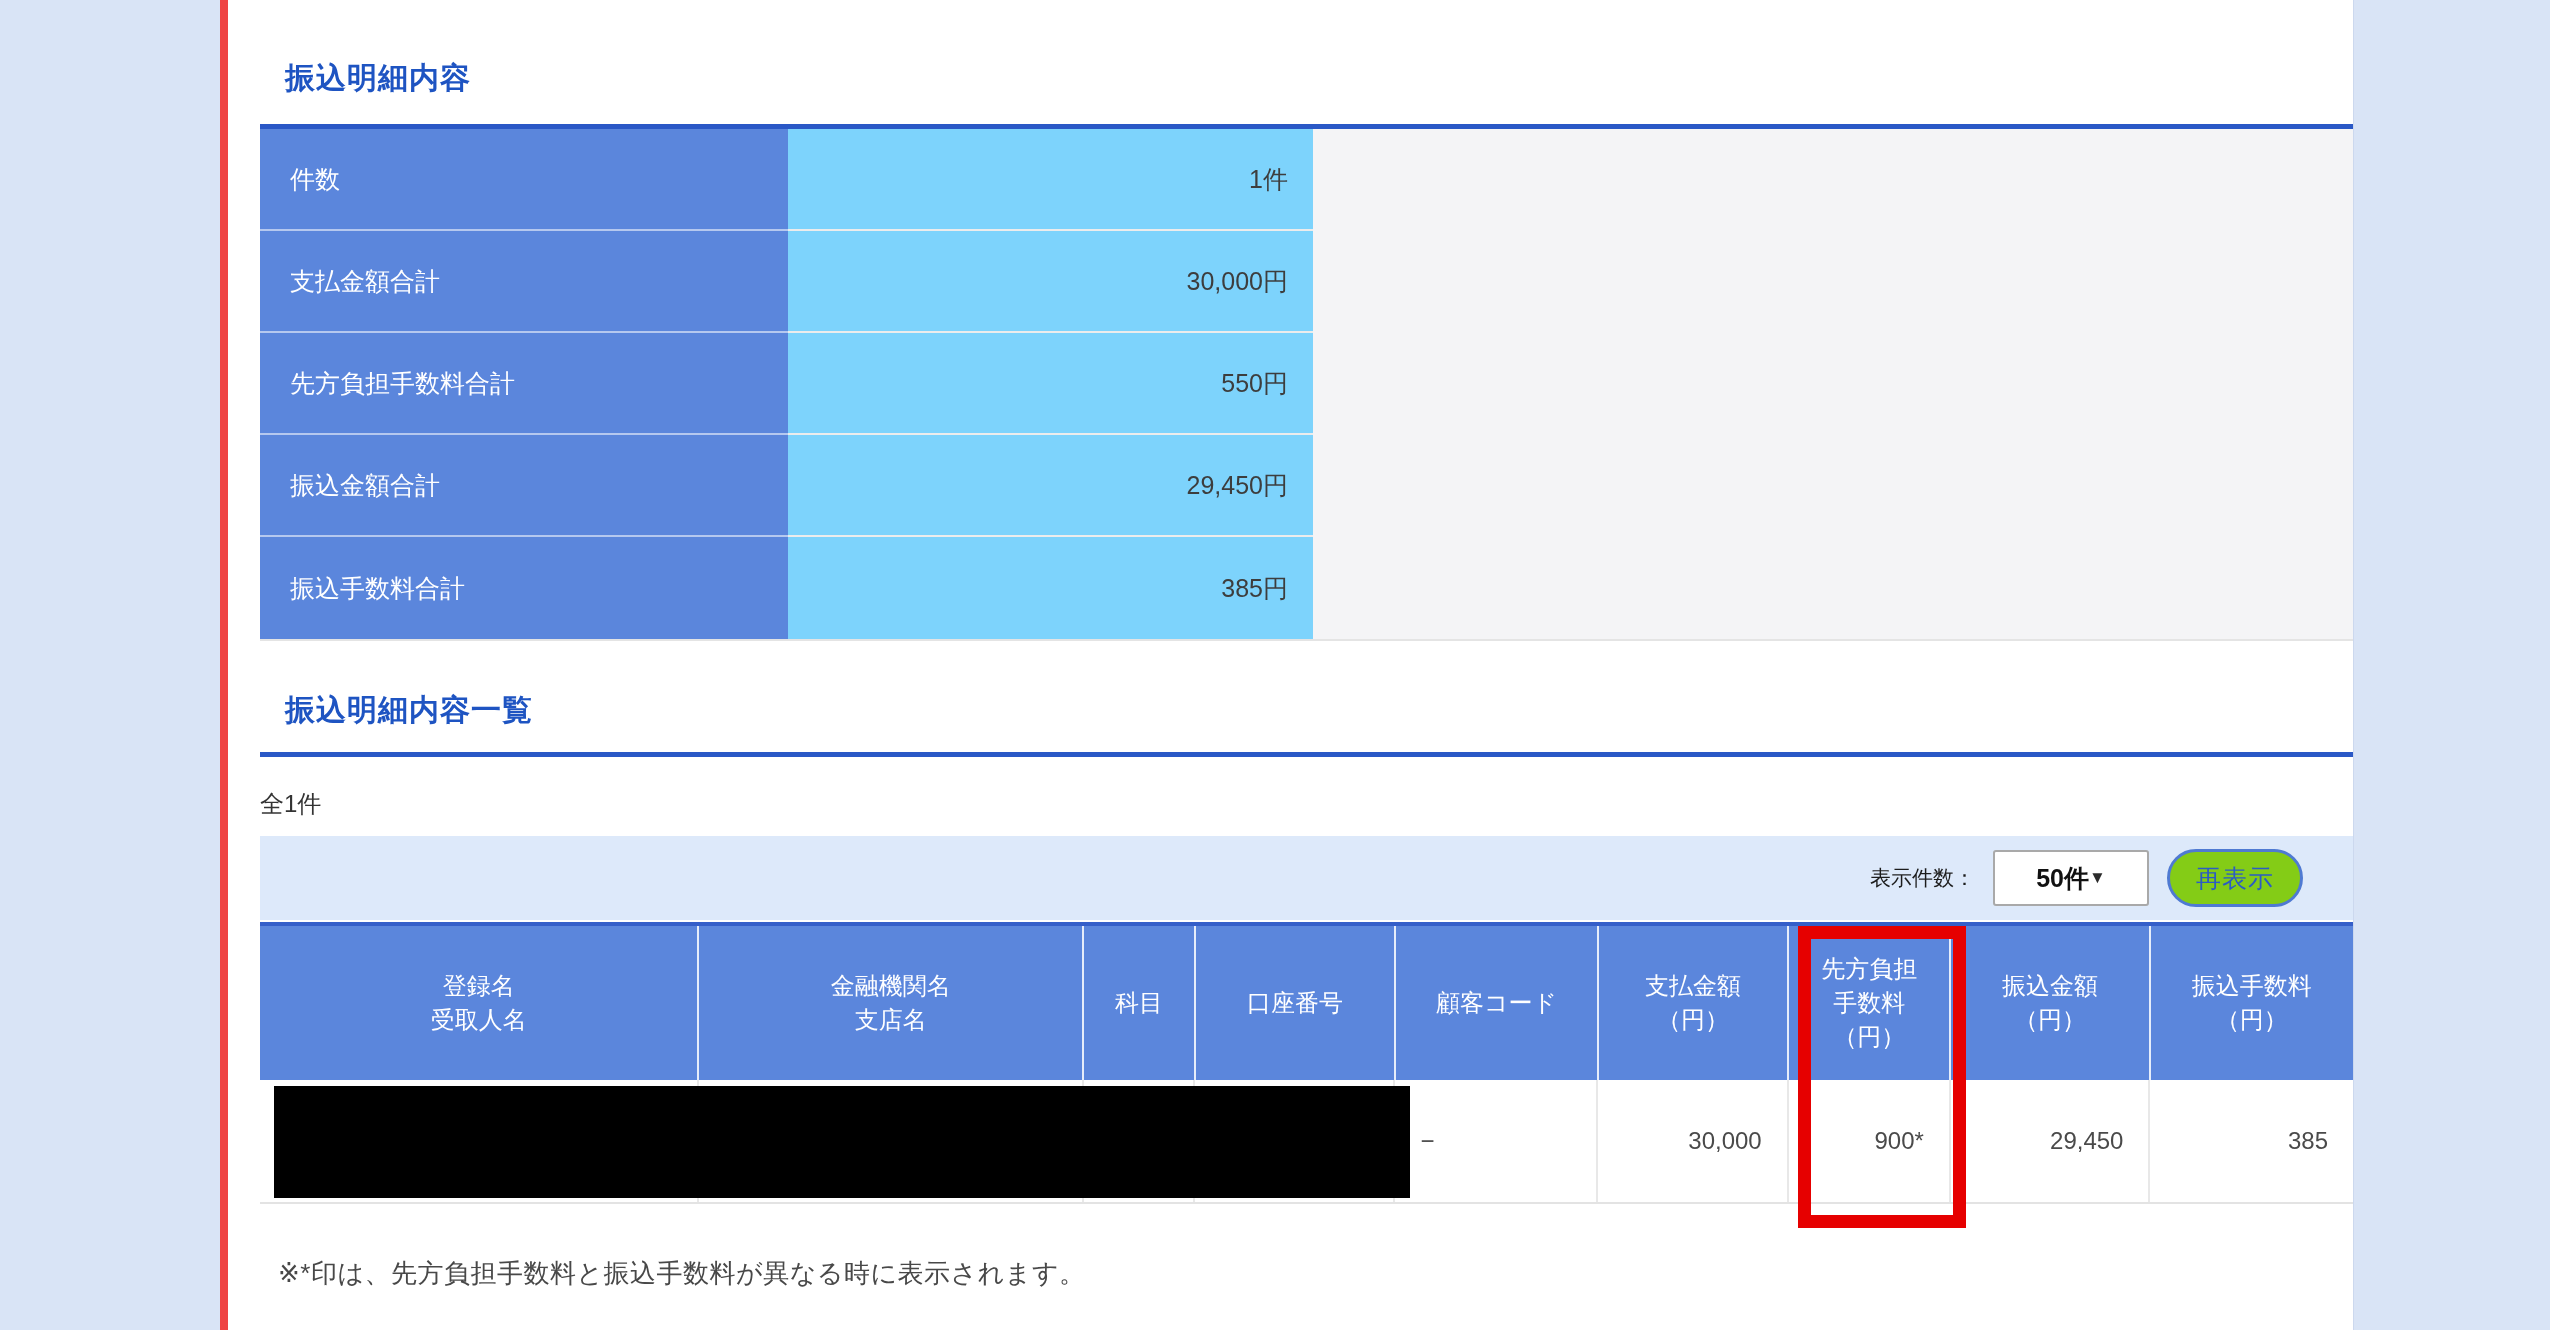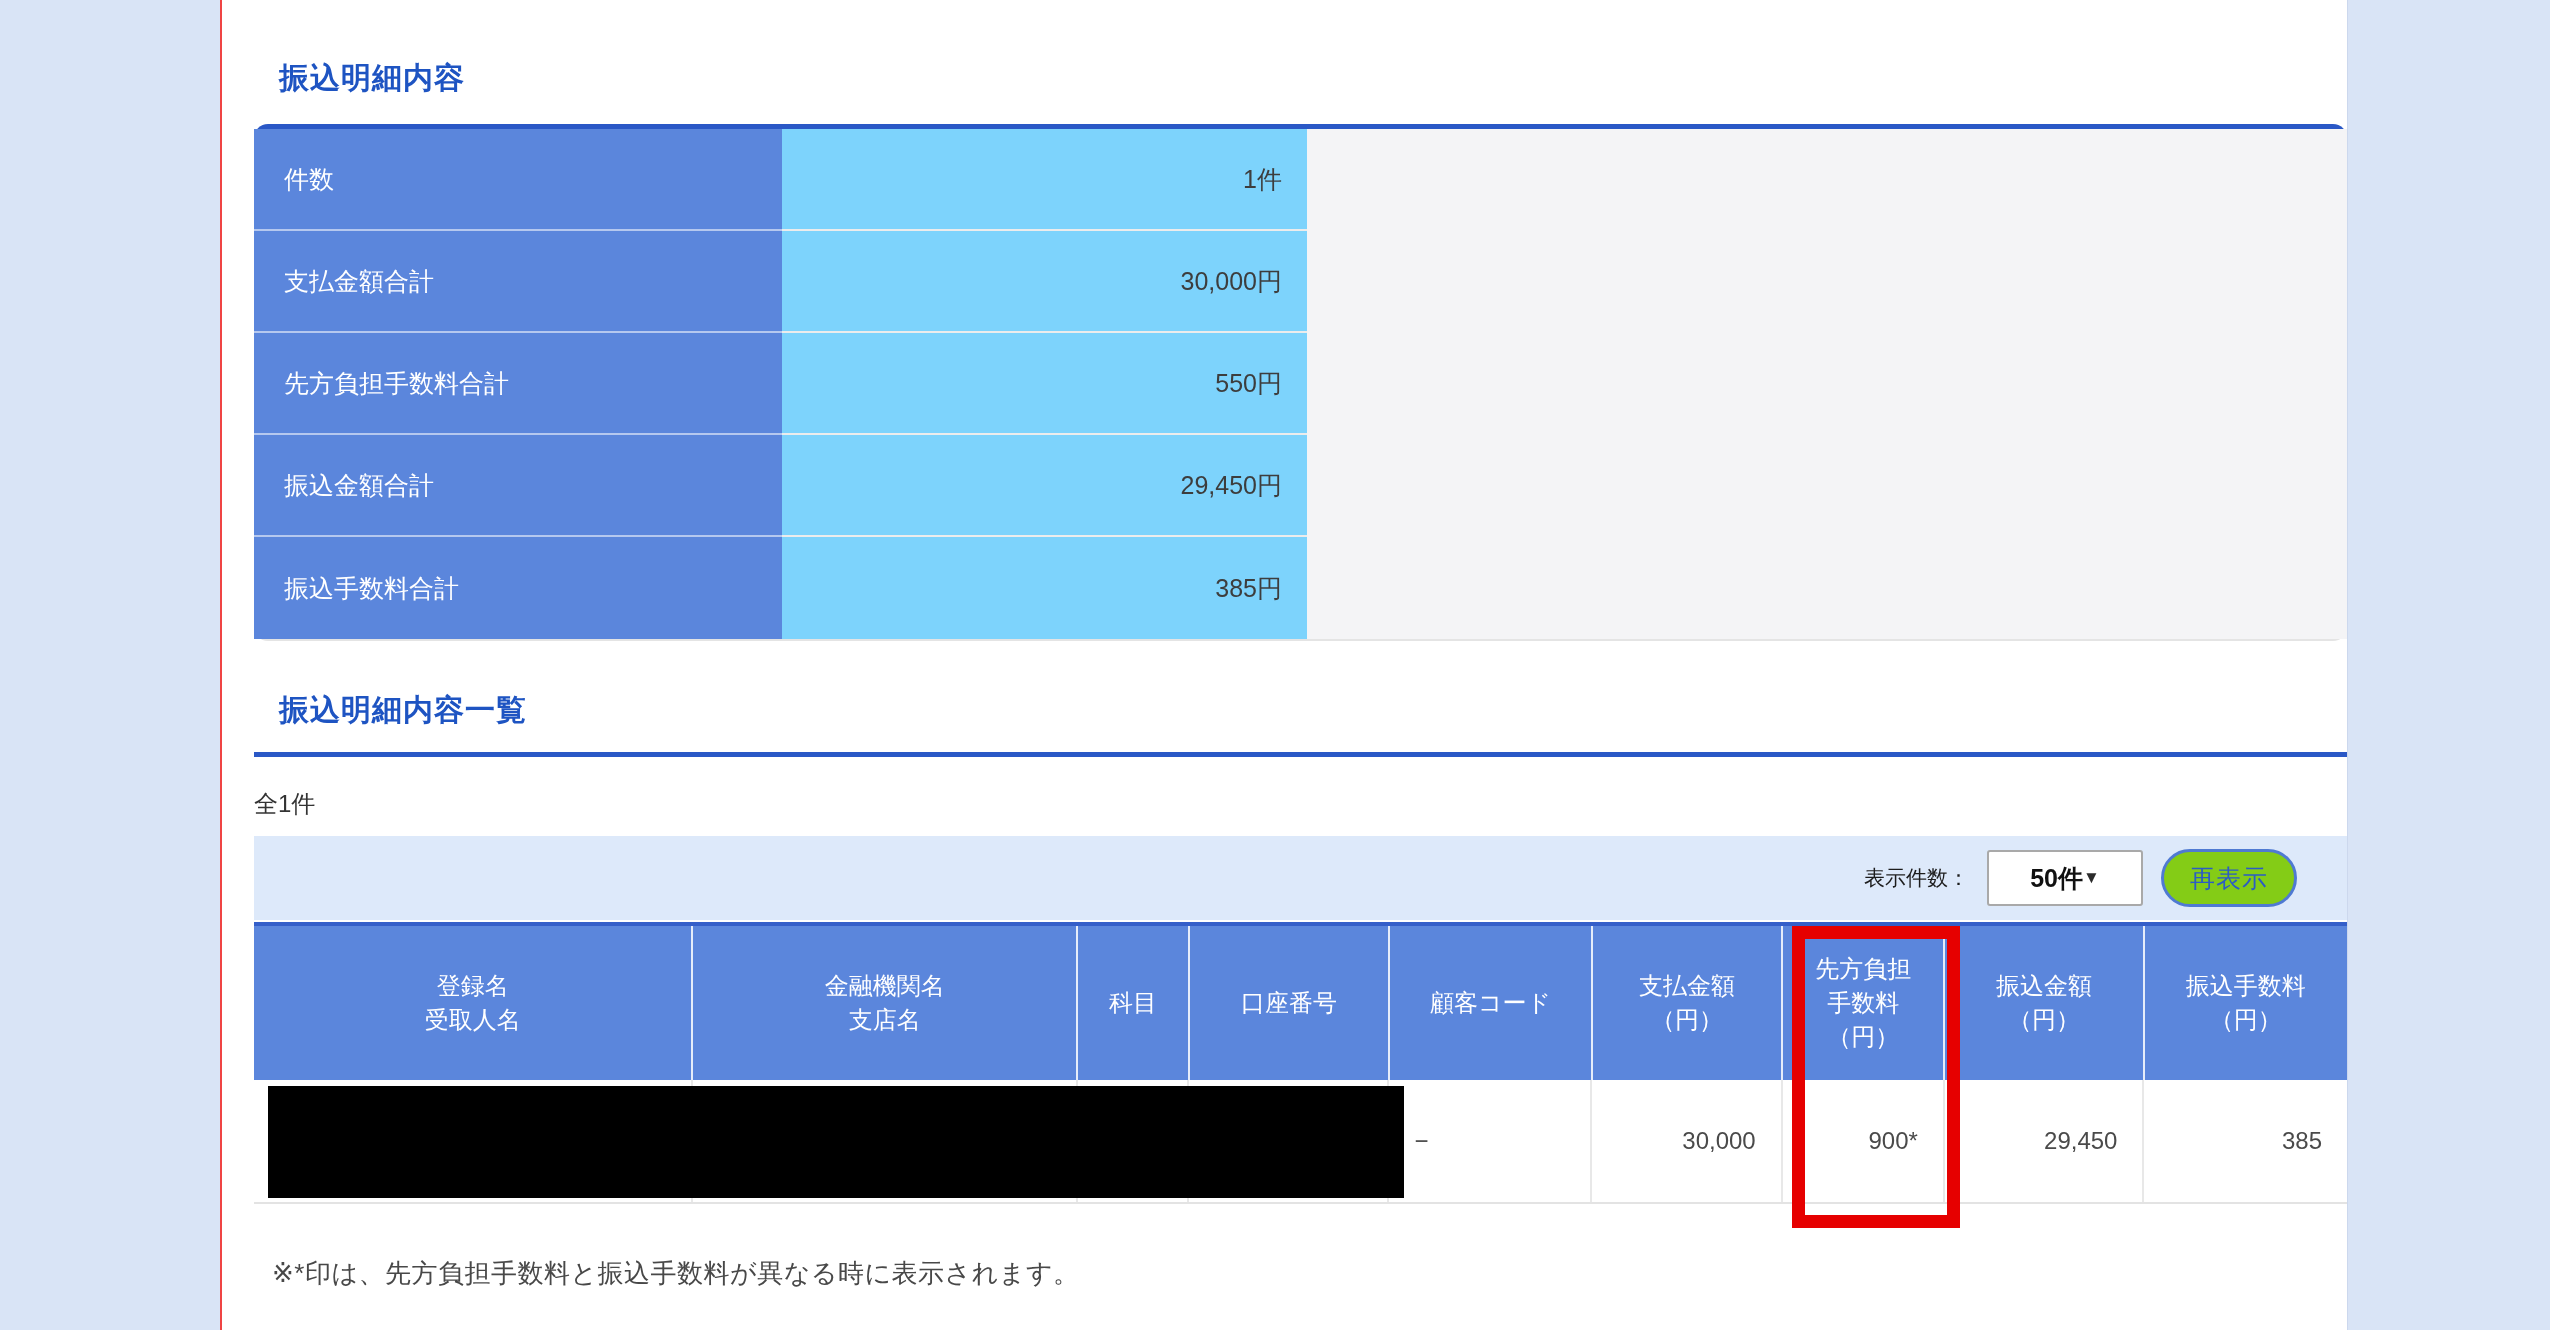--- a/index.html
+++ b/index.html
@@ -6,39 +6,38 @@
   body{
     width:2550px;height:1330px;
     background:#d9e4f6;
     font-family:"Liberation Sans","DejaVu Sans",sans-serif;
     position:relative;overflow:hidden;
     -webkit-font-smoothing:antialiased;
   }
   .content{
     position:absolute;left:220px;top:0;width:2125px;height:1330px;
     background:#ffffff;
-    border-left:2px solid #ef4444;
+    border-left:8px solid #ef4444;
     border-right:1px solid #ccd8ee;
   }
   .abs{position:absolute;}
 
   
   .section-title{
     left:57px;font-size:30px;font-weight:bold;color:#1e54c2;letter-spacing:1px;
   }
   .title-underline{
     left:32px;width:2093px;height:5px;background:#2a58c6;
   }
 
   
   .summary-table{
     left:32px;top:124px;width:2093px;
     border-top:5px solid #2a58c6;
     border-bottom:2px solid #e4e4e4;
-    border-radius:14px;
   }
   .summary-row{display:flex;height:102px;}
   .summary-label{
     width:528px;box-sizing:border-box;background:#5b86dc;color:#ffffff;
     font-size:25px;display:flex;align-items:center;padding-left:30px;
     border-bottom:2px solid rgba(255,255,255,0.55);
   }
   .summary-row:last-child .summary-label{border-bottom:none;}
   .summary-value{
     width:525px;box-sizing:border-box;background:#7dd3fc;color:#3d3d3d;

